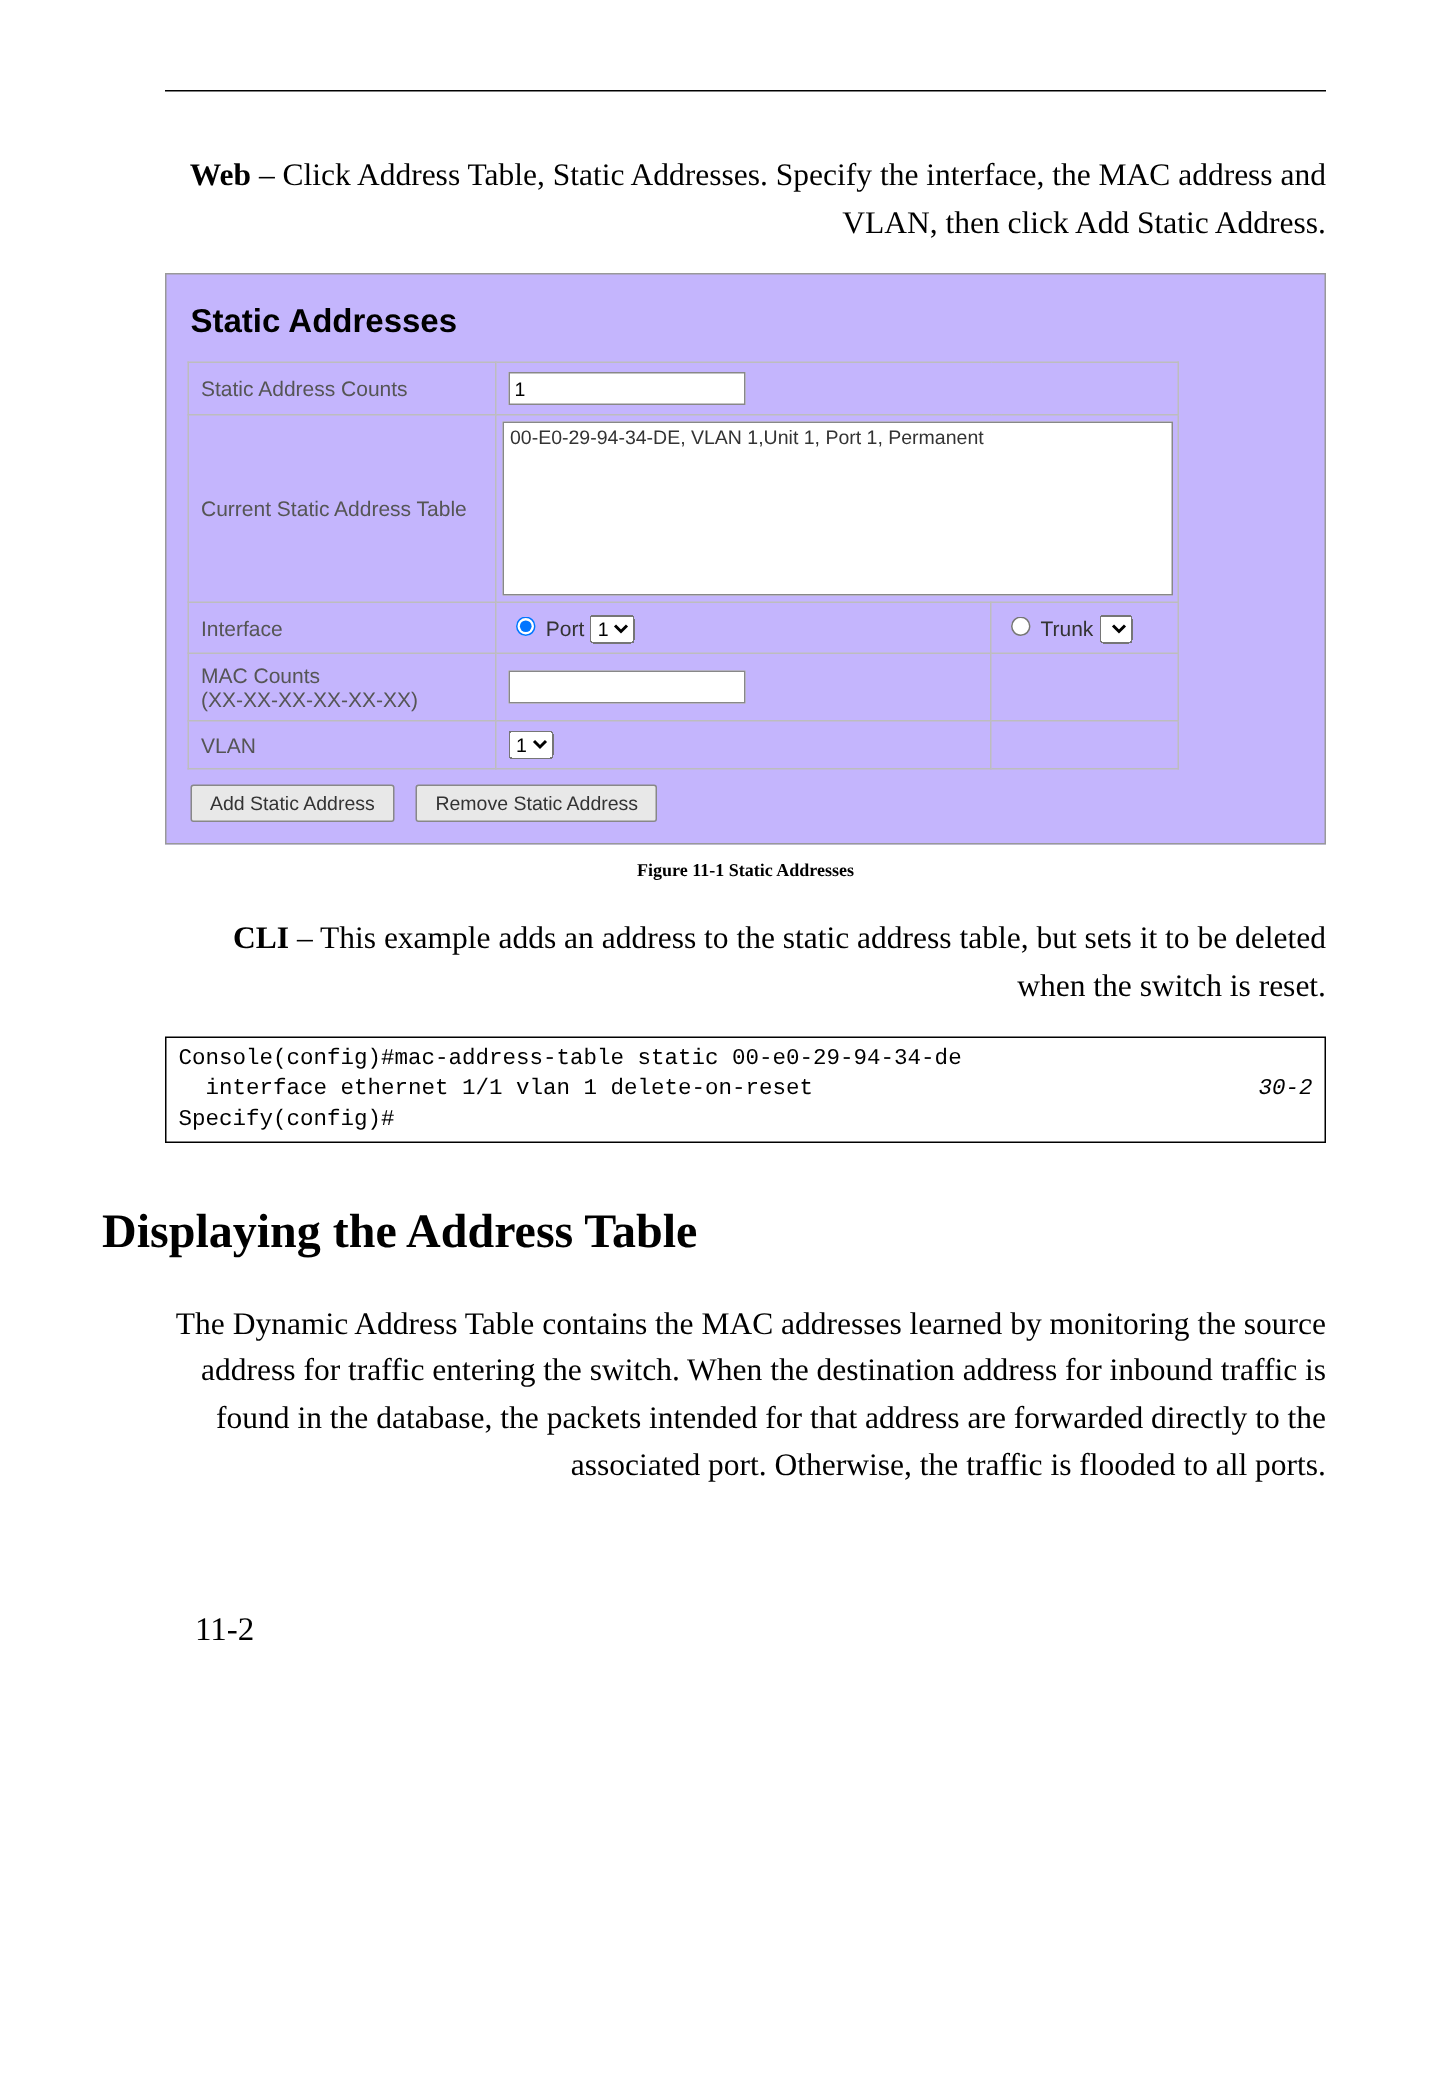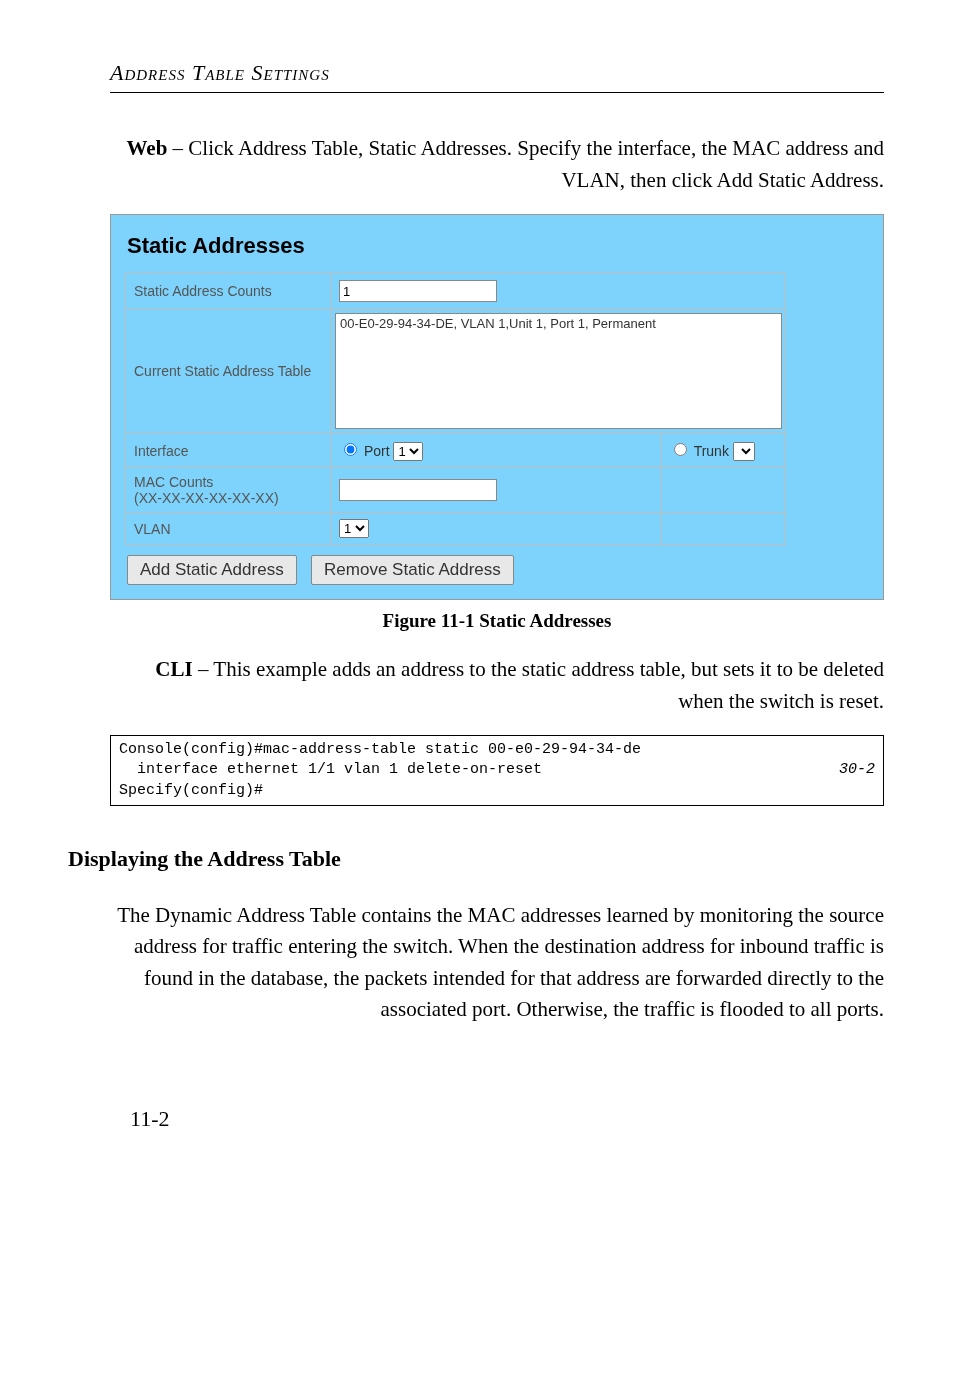--- a/index.html
+++ b/index.html
@@ -32,21 +32,21 @@
     margin: 0 0 18px 0;
     text-align: right;
   }
   .bold {
     font-weight: bold;
   }
   .screenshot {
     border: 1px solid #999;
     margin: 12px 0 8px 0;
     padding: 18px 12px 14px 14px;
-    background: #7dd3fc;
+    background: #c4b5fd;
     font-family: Arial, Helvetica, sans-serif;
   }
   .screenshot-title {
     font-size: 22px;
     font-weight: bold;
     margin: 0 0 14px 2px;
     color: #000;
   }
   .screenshot table {
     border-collapse: collapse;
@@ -82,66 +82,65 @@
     background:#fff;
   }
   .screenshot select {
     font-size: 13px;
   }
   .screenshot .btn {
     display: inline-block;
     border: 1px solid #888;
     background: #e8e8e8;
     padding: 4px 12px;
-    font-size: 17px;
+    font-size: 13px;
     border-radius: 2px;
     margin: 10px 8px 0 2px;
     color:#333;
   }
   .figure-caption {
     text-align: center;
     font-weight: bold;
-    font-size: 19px;
+    font-size: 12px;
     margin: 10px 0 22px 0;
   }
   .code-block {
     border: 1px solid #000;
     font-family: 'Courier New', monospace;
     font-size: 15px;
     padding: 4px 8px;
     margin: 6px 0 40px 0;
     line-height: 1.35;
     white-space: pre;
     position: relative;
   }
   .code-ref {
     font-style: italic;
     float: right;
   }
   .h1 {
-    font-size: 22px;
+    font-size: 32px;
     font-weight: bold;
     margin: 22px 0 28px -42px;
   }
   .page-num {
     font-size: 22px;
     margin-top: 80px;
     margin-left: 20px;
   }
   .radio-label, .port-label {
     font-size:14px;
     color:#333;
   }
 </style>
 </head>
 <body>
 
 <div class="page">
 
-  <div class="header-title">Address Table Settings</div>
   <hr class="header-rule">
 
   <p class="body-text">
     <span class="bold">Web</span><span> – Click Address Table, Static Addresses. Specify the interface, the MAC address and VLAN, then click Add Static Address.</span>
   </p>
 
   <div class="screenshot">
     <div class="screenshot-title">Static Addresses</div>
     <table>
       <colgroup>

